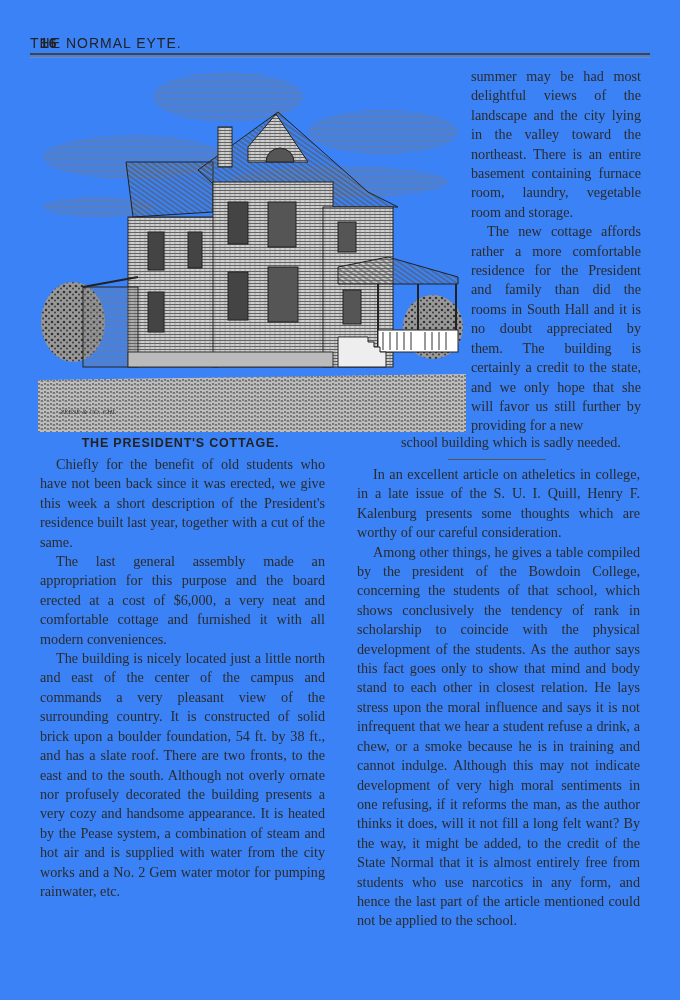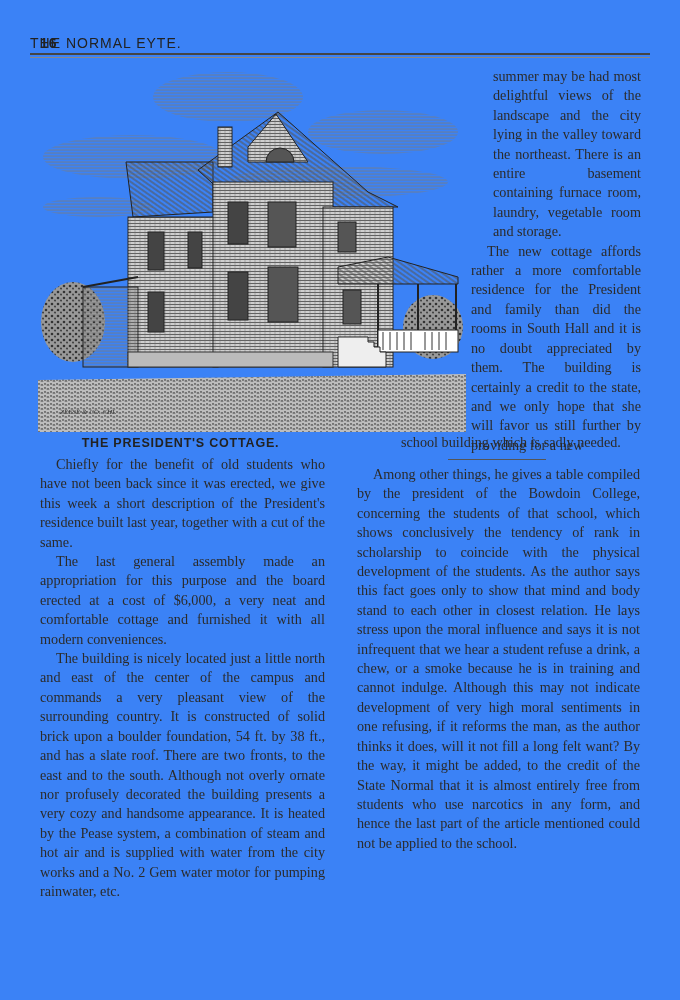--- a/index.html
+++ b/index.html
@@ -10,21 +10,21 @@
     .page-num { position: absolute; left: 10px; top: 2px; font-family: "Liberation Sans", sans-serif; font-size: 14px; font-weight: bold; color: #222; letter-spacing: 1px; }
     .journal-title { position: absolute; left: 0; right: 0; top: 2px; text-align: left; font-family: "Liberation Sans", sans-serif; font-size: 14px; font-weight: normal; letter-spacing: 1px; color: #222; }
     .rule-top { position: absolute; left: 30px; top: 53px; width: 620px; height: 0; border-top: 2px solid #444; }
     .rule-bottom { position: absolute; left: 30px; top: 57px; width: 620px; height: 0; border-top: 1px solid #888; }
 
     .engraving { position: absolute; left: 38px; top: 62px; width: 428px; height: 370px; text-align: center; }
     .engraving svg { width: 100%; height: 100%; display: block; }
 
     .text { font-family: "Liberation Serif", serif; font-size: 14.2px; line-height: 19.4px; color: #2b2b2b; text-align: justify; }
     .text p { margin: 0; text-indent: 16px; }
-    .text p.cont { text-indent: 0; margin-left: 22px; }
+    .text p.cont { text-indent: 0; }
 
     .right-top { position: absolute; left: 471px; top: 67px; width: 170px; }
     .caption { position: absolute; left: 38px; top: 436px; width: 285px; text-align: center; font-family: "Liberation Sans", sans-serif; font-size: 12.5px; font-weight: bold; letter-spacing: 0.8px; color: #222; }
     .tail-line { position: absolute; left: 355px; top: 433px; width: 295px; font-family: "Liberation Serif", serif; font-size: 14.2px; line-height: 19.4px; color: #2b2b2b; margin-left: 46px; }
     .left-col { position: absolute; left: 40px; top: 455px; width: 285px; }
     .separator { position: absolute; left: 448px; top: 459px; width: 98px; height: 0; border-top: 1px solid #555; }
     .right-col { position: absolute; left: 357px; top: 465px; width: 283px; }
   </style>
 </head>
 <body>
@@ -130,16 +130,17 @@
 
   <div class="left-col text">
     <p>Chiefly for the benefit of old students who have not been back since it was erected, we give this week a short description of the President's residence built last year, together with a cut of the same.</p>
     <p>The last general assembly made an appropriation for this purpose and the board erected at a cost of $6,000, a very neat and comfortable cottage and furnished it with all modern conveniences.</p>
     <p>The building is nicely located just a little north and east of the center of the campus and commands a very pleasant view of the surrounding country. It is constructed of solid brick upon a boulder foundation, 54 ft. by 38 ft., and has a slate roof. There are two fronts, to the east and to the south. Although not overly ornate nor profusely decorated the building presents a very cozy and handsome appearance. It is heated by the Pease system, a combination of steam and hot air and is supplied with water from the city works and a No. 2 Gem water motor for pumping rainwater, etc.</p>
   </div>
 
   <div class="separator"></div>
 
   <div class="right-col text">
+    <p>In an excellent article on atheletics in college, in a late issue of the S. U. I. Quill, Henry F. Kalenburg presents some thoughts which are worthy of our careful consideration.</p>
     <p>Among other things, he gives a table compiled by the president of the Bowdoin College, concerning the students of that school, which shows conclusively the tendency of rank in scholarship to coincide with the physical development of the students. As the author says this fact goes only to show that mind and body stand to each other in closest relation. He lays stress upon the moral influence and says it is not infrequent that we hear a student refuse a drink, a chew, or a smoke because he is in training and cannot indulge. Although this may not indicate development of very high moral sentiments in one refusing, if it reforms the man, as the author thinks it does, will it not fill a long felt want? By the way, it might be added, to the credit of the State Normal that it is almost entirely free from students who use narcotics in any form, and hence the last part of the article mentioned could not be applied to the school.</p>
   </div>
 
 </div>
 
 </body></html>

